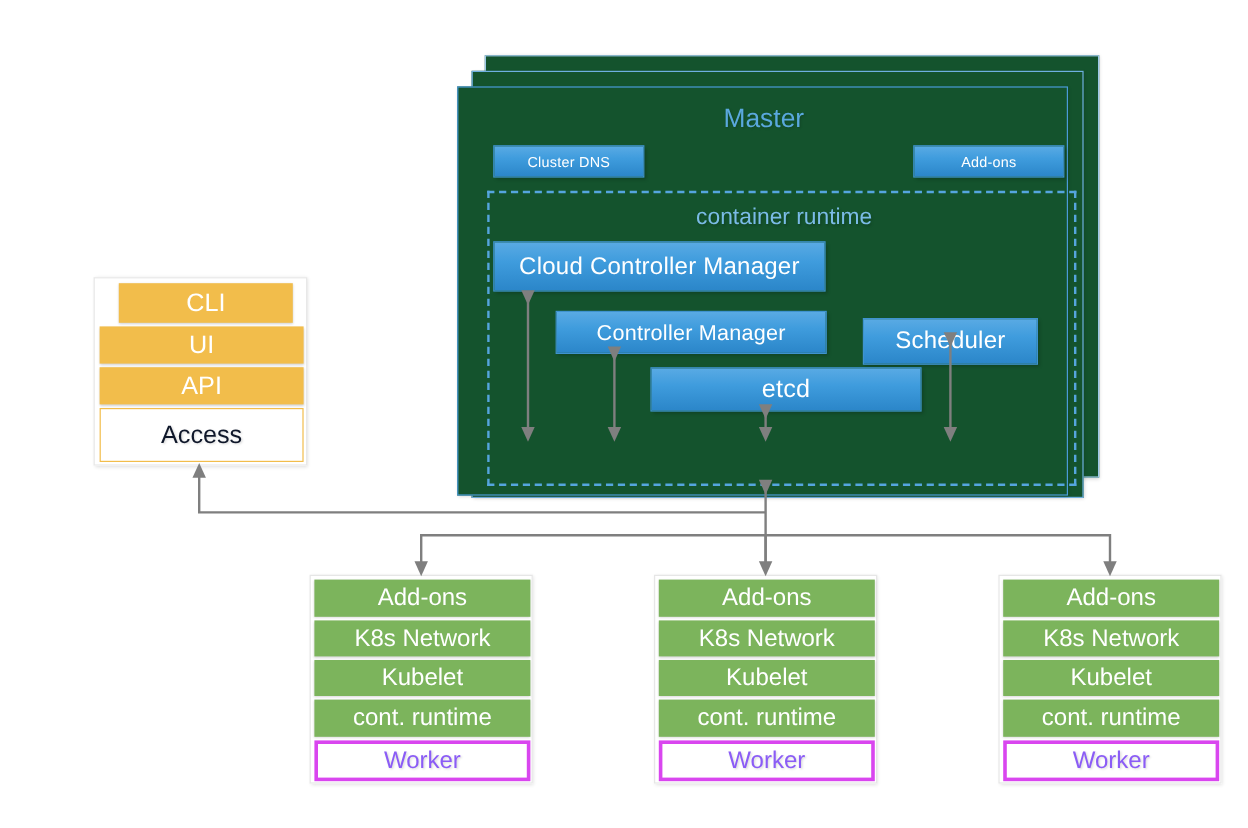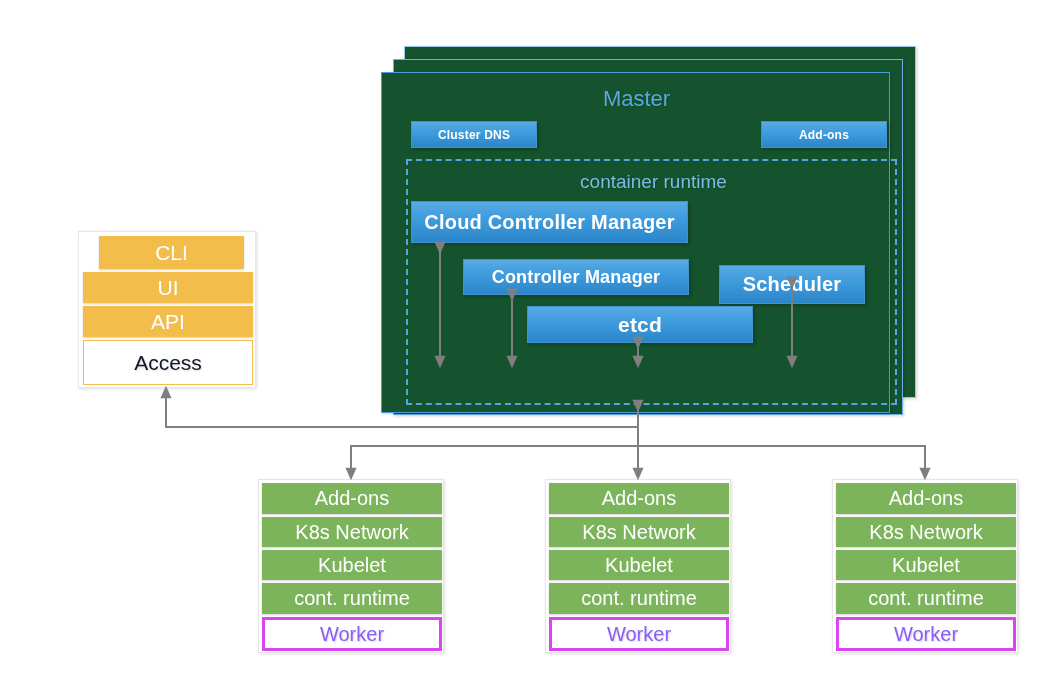--- a/index.html
+++ b/index.html
@@ -15,21 +15,21 @@
   
   .abs{position:absolute;box-sizing:border-box;}
   .ctr{display:flex;align-items:center;justify-content:center;text-align:center;}
 
   
   .blue-chip{
     background:linear-gradient(180deg,#59aae4 0%,#3f9cdd 40%,#2b86c9 100%);
     border:1px solid #3f93cf;
     color:#ffffff;
     box-shadow:2px 2px 3px rgba(0,0,0,0.22);
-    font-weight:700;
+    font-weight:400;
     letter-spacing:.2px;
   }
 
   
   .master-layer{
     background:#14532d;
     border:1px solid #4a9bd8;
     box-shadow:1px 1px 3px rgba(0,0,0,0.18);
   }
   .master-layer.back{border-color:#9cc8e8;}
@@ -120,21 +120,21 @@
     </div>
 
     <div class="abs ctr blue-chip" style="left:29px;top:128px;width:277px;height:42px;font-size:20px;">
       <span class="lbl">Cloud Controller Manager</span>
     </div>
 
     <div class="abs ctr blue-chip" style="left:337px;top:168px;width:146px;height:39px;font-size:20px;margin-top:24px;">
       <span class="lbl">Scheduler</span>
     </div>
 
-    <div class="abs ctr blue-chip" style="left:145px;top:233px;width:226px;height:37px;font-size:21px;">
+    <div class="abs ctr blue-chip" style="left:160px;top:233px;width:226px;height:37px;font-size:21px;">
       <span class="lbl">etcd</span>
     </div>
 
   </div>
 
   <div class="abs access-frame" style="left:78px;top:231px;width:178px;height:157px;">
     <div class="abs ctr orange-chip" style="left:20px;top:4px;width:145px;height:33px;font-size:21px;">
       <span class="lbl">CLI</span>
     </div>
     <div class="abs ctr orange-chip" style="left:4px;top:40px;width:170px;height:31px;font-size:21px;">

